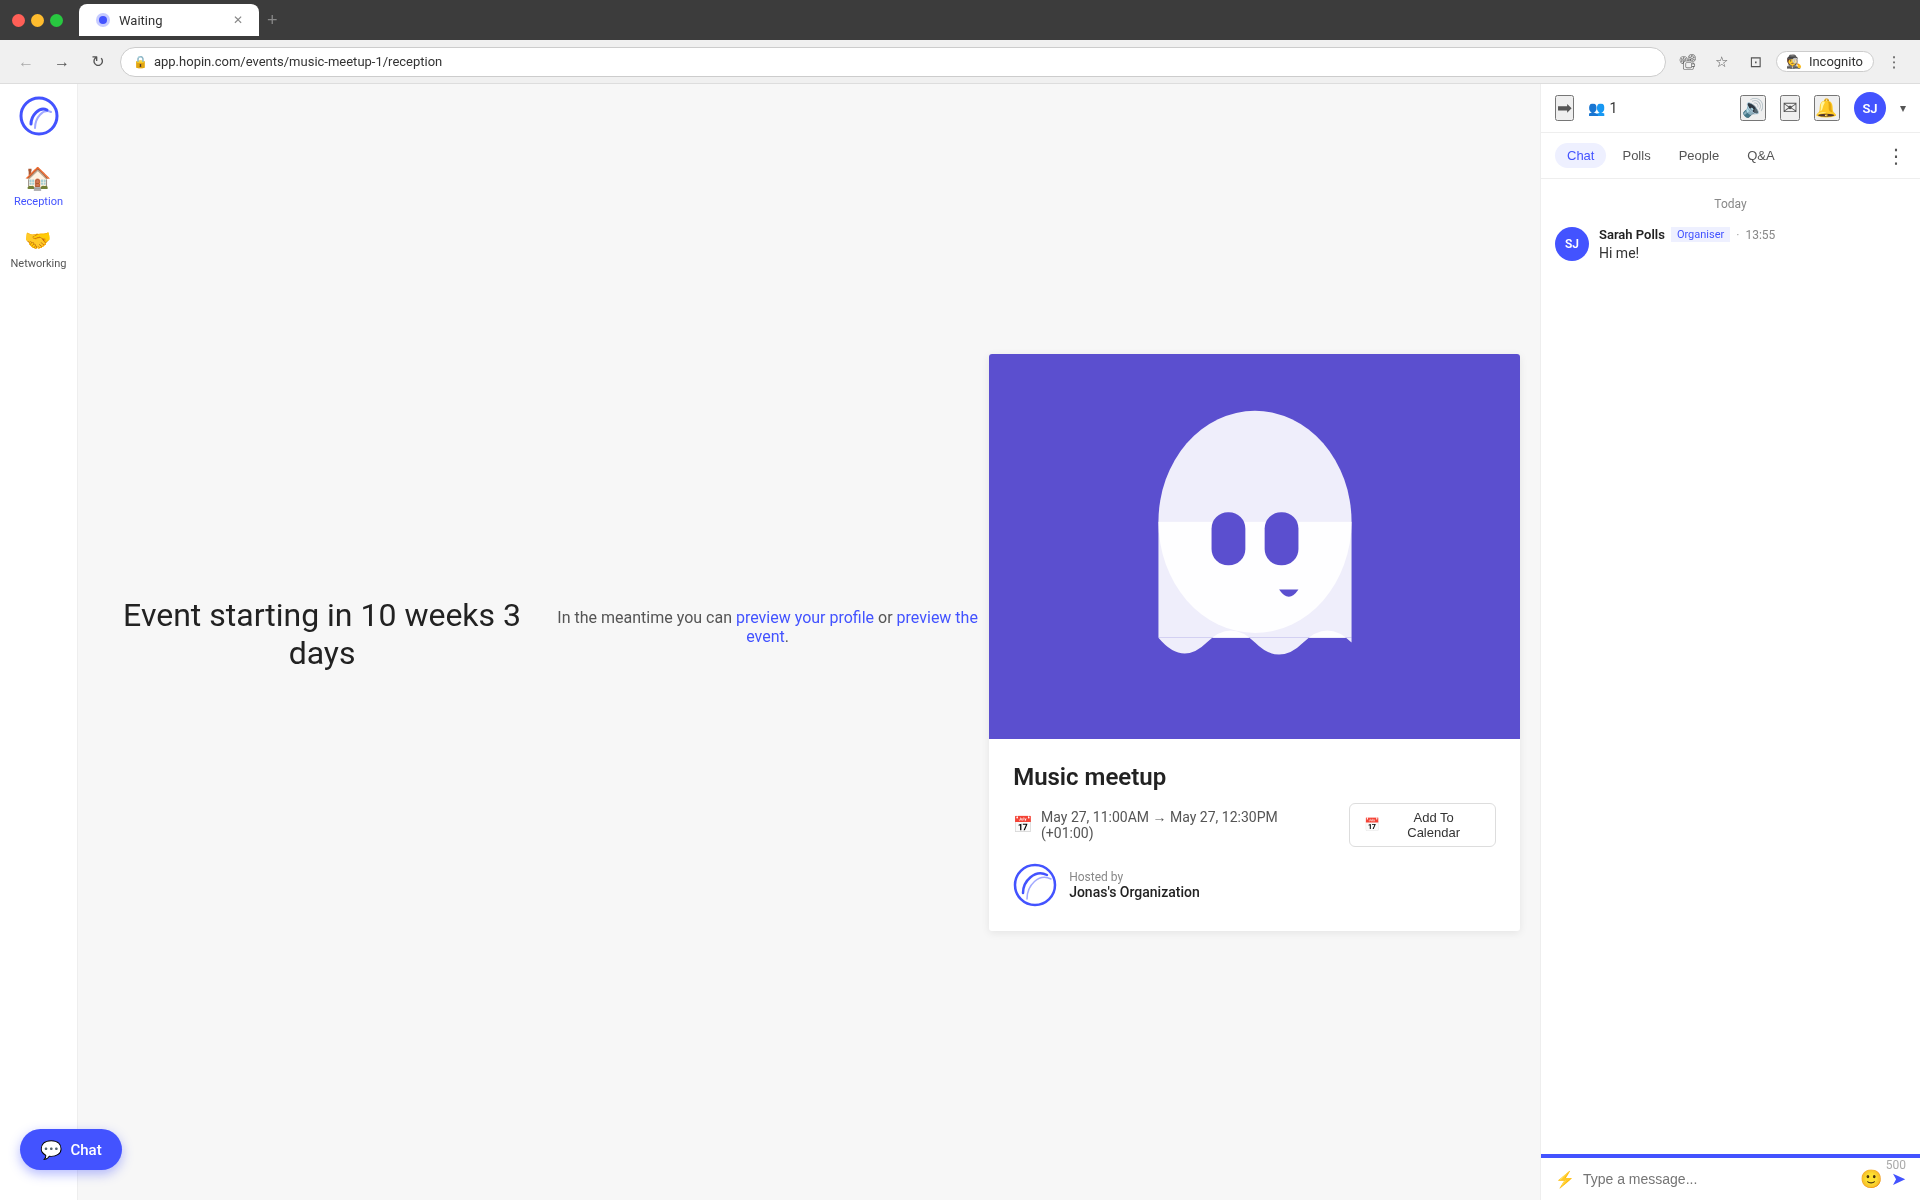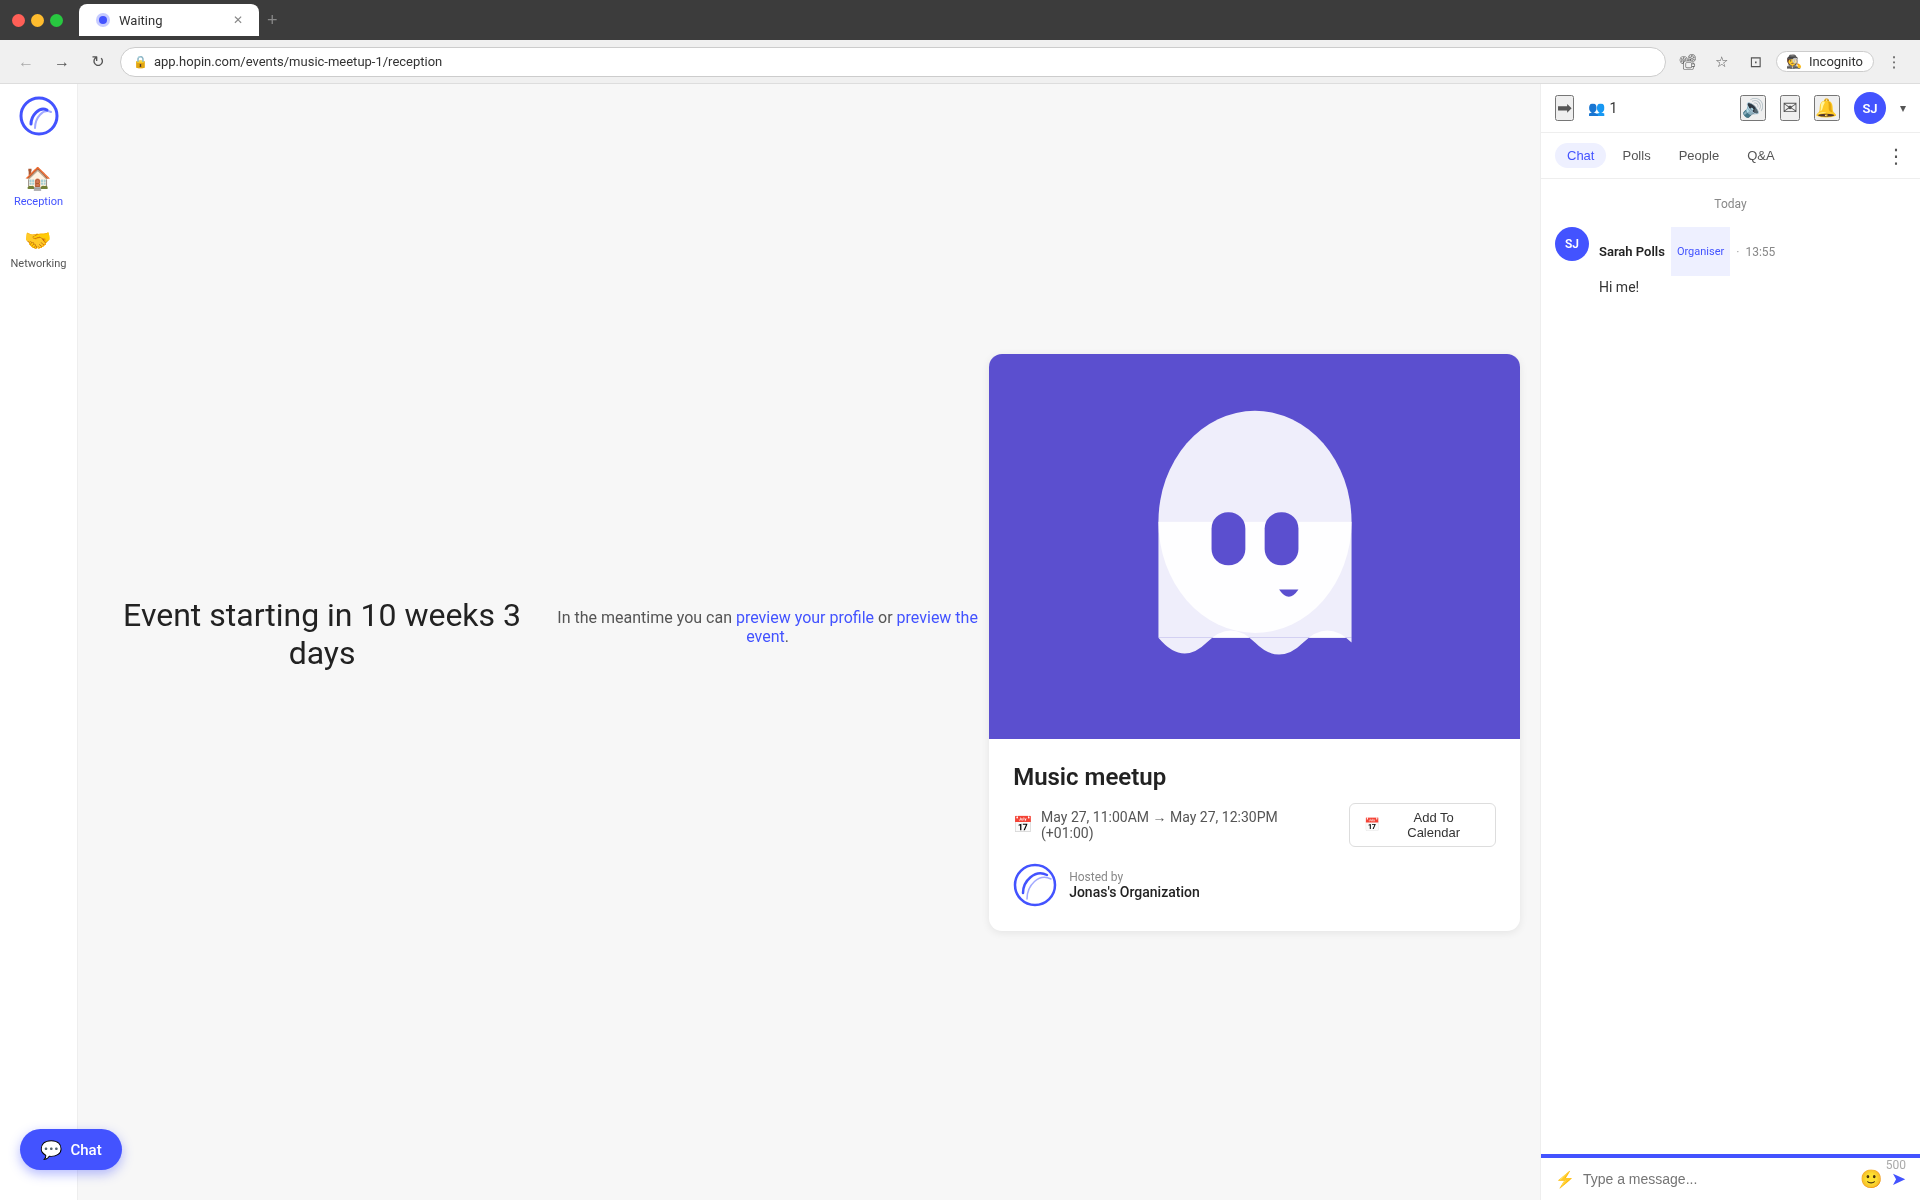--- a/index.html
+++ b/index.html
@@ -42,21 +42,21 @@
     .sidebar-item.active .sidebar-item-icon { color: #4353ff; }
     .sidebar-item.active .sidebar-item-label { color: #4353ff; text-align: right; }
 
     
     .main-content { flex: 1; background: #f7f7f7; overflow-y: auto; display: flex; flex-direction: row; align-items: center; padding: 40px 20px; }
 
     .event-title { font-size: 32px; font-weight: 400; color: #222; margin-bottom: 16px; text-align: center; }
     .event-subtitle { font-size: 16px; color: #555; margin-bottom: 30px; text-align: center; }
     .event-subtitle a { color: #4353ff; text-decoration: none; }
 
-    .event-card { background: white; border-radius: 13px; overflow: hidden; width: 560px; box-shadow: 0 2px 8px rgba(0,0,0,0.08); }
+    .event-card { background: white; border-radius: 3px; overflow: hidden; width: 560px; box-shadow: 0 2px 8px rgba(0,0,0,0.08); }
     .event-image { width: 100%; height: 385px; background: #5b4fcf; display: flex; align-items: center; justify-content: center; }
     .ghost-icon { width: 260px; height: 280px; }
     .event-info { padding: 24px; }
     .event-name { font-size: 24px; font-weight: 600; color: #222; margin-bottom: 12px; }
     .event-date { display: flex; align-items: center; gap: 8px; font-size: 14px; color: #555; margin-bottom: 16px; }
     .calendar-icon { font-size: 16px; }
     .add-to-cal-btn { background: white; border: 1px solid #ddd; border-radius: 6px; padding: 6px 14px; font-size: 13px; color: #333; cursor: pointer; display: flex; align-items: center; gap: 6px; margin-left: 12px; }
     .host-section { display: flex; align-items: center; gap: 12px; margin-top: 7px; }
     .host-logo { width: 44px; height: 44px; }
     .host-text { display: flex; flex-direction: column; }
@@ -81,21 +81,21 @@
     .chat-tab-btn.active { background: #eef0ff; color: #4353ff; font-weight: 500; }
     .chat-tab-more { margin-left: auto; background: none; border: none; font-size: 20px; color: #555; cursor: pointer; }
 
     .chat-area { flex: 1; overflow-y: auto; padding: 10px 0; }
     .chat-date-divider { text-align: center; font-size: 12px; color: #888; padding: 8px 0; }
     .chat-message { display: flex; padding: 8px 14px; gap: 10px; }
     .chat-avatar { width: 34px; height: 34px; background: #4353ff; border-radius: 50%; display: flex; align-items: center; justify-content: center; color: white; font-size: 12px; font-weight: 600; flex-shrink: 0; }
     .chat-message-content { flex: 1; }
     .chat-message-header { display: flex; align-items: center; gap: 6px; margin-bottom: 3px; }
     .chat-sender { font-size: 13px; font-weight: 600; color: #222; }
-    .chat-badge { background: #eef0ff; color: #4353ff; font-size: 11px; padding: 18px 6px; border-radius: 0; }
+    .chat-badge { background: #eef0ff; color: #4353ff; font-size: 11px; padding: 1px 6px; border-radius: 0; }
     .chat-time { font-size: 12px; color: #888; }
     .chat-text { font-size: 14px; color: #333; }
 
     .chat-input-area { padding: 10px 14px; border-top: 2px solid #4353ff; display: flex; align-items: center; gap: 8px; }
     .lightning-icon { color: #4353ff; font-size: 16px; }
     .chat-input { flex: 1; border: none; outline: none; font-size: 14px; color: #333; background: transparent; }
     .emoji-btn { background: none; border: none; cursor: pointer; font-size: 18px; }
     .send-btn { background: none; border: none; cursor: pointer; color: #4353ff; font-size: 18px; }
 
     

